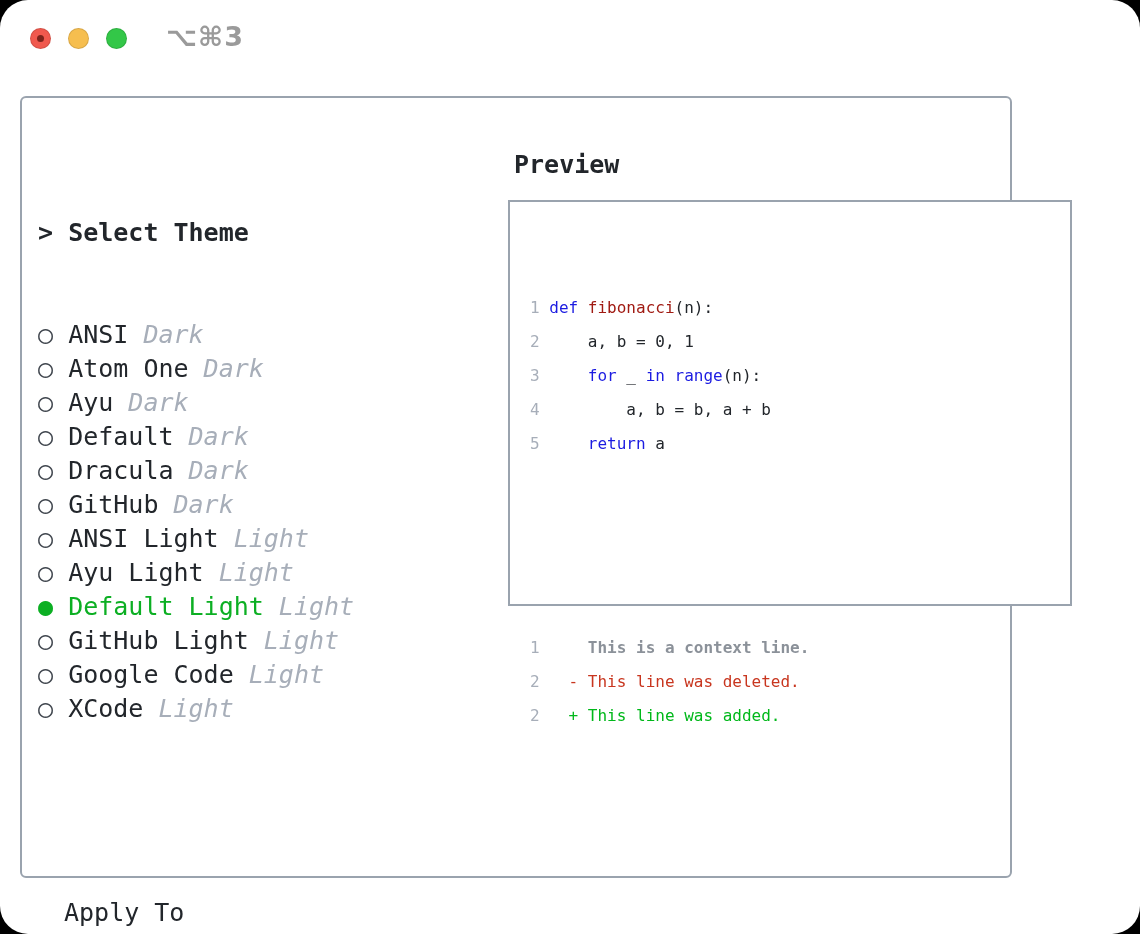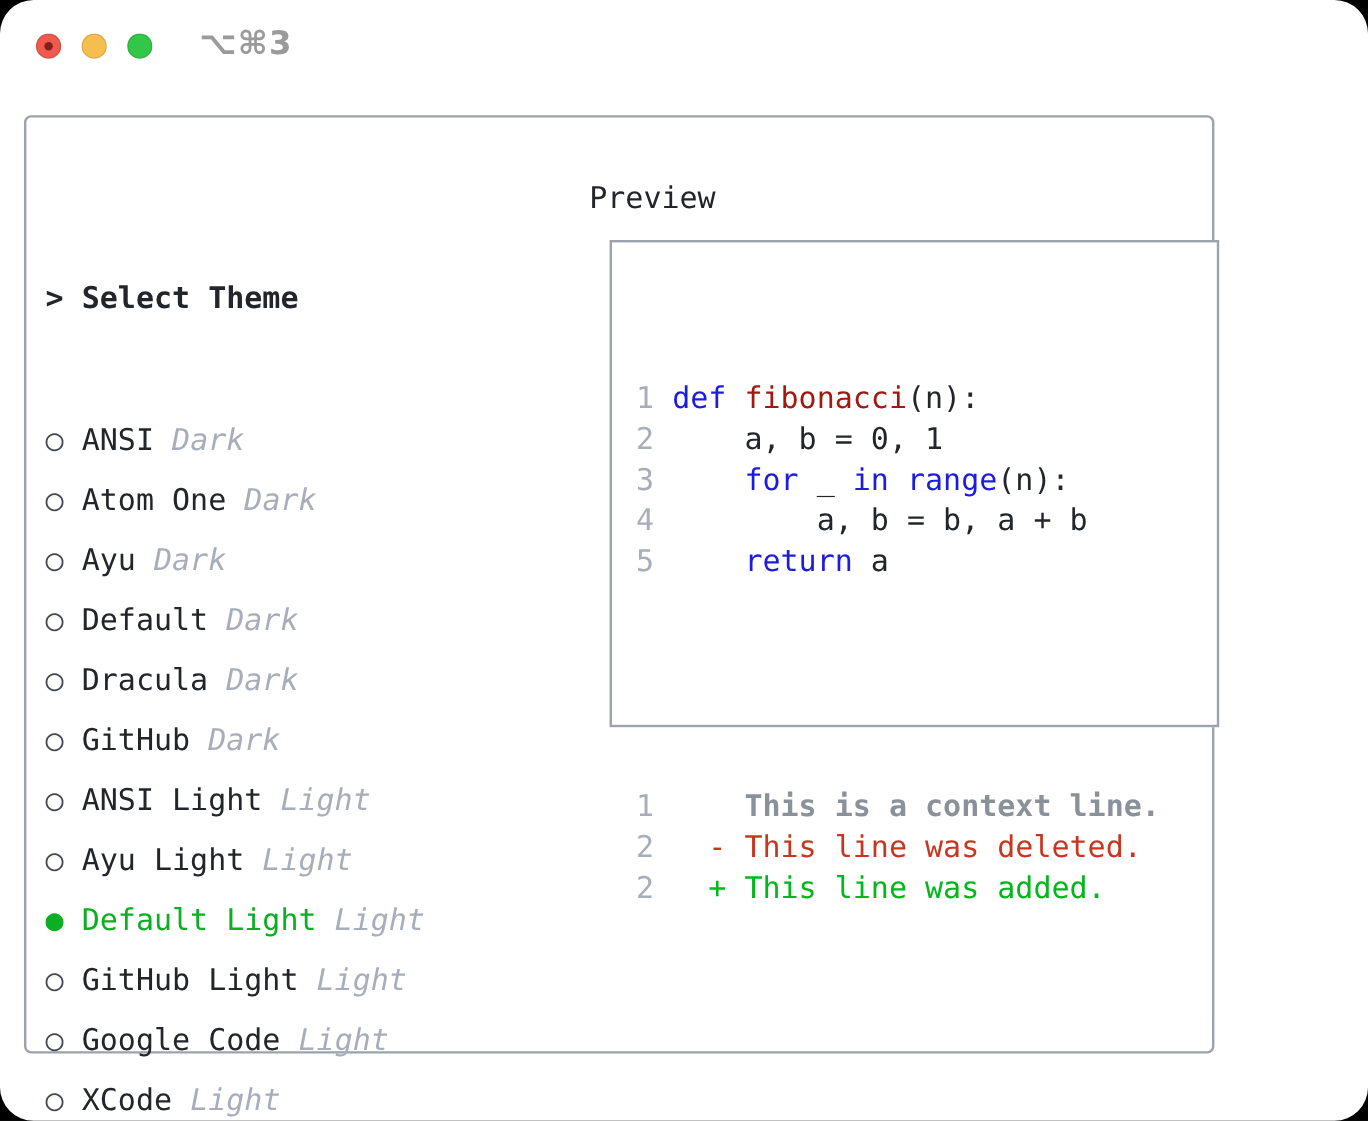--- a/index.html
+++ b/index.html
@@ -21,33 +21,33 @@
   .wtitle { position:absolute; left:166px; top:21px; font-family:"DejaVu Sans",sans-serif;
             font-weight:bold; font-size:27px; color:var(--title-gray); letter-spacing:1px; }
 
   
   .panel { position:absolute; left:20px; top:96px; width:992px; height:782px;
            background:#fff; border:2px solid var(--border-gray); border-radius:6px; }
 
   
   .left-col { position:absolute; left:16px; top:50px; font-size:25px; line-height:34px;
               white-space:pre; color:var(--text-dark); }
-  .row { height:34px;margin-top:16px; }
+  .row { height:34px; }
   .row.header { font-weight:bold; }
   .apply-header { margin-left:26px; }
   .radio { color:var(--radio-gray); }
   .selected .radio, .selected .opt-label { color:var(--accent-green); }
   .t-variant { color:var(--muted-gray);font-style:italic; }
 
   
-  .preview-title { position:absolute; left:469px; top:50px; font-size:25px;
-                   line-height:34px; font-weight:normal; color:var(--text-dark); }
-  .preview-box { position:absolute; left:486px; top:102px; width:508px; height:406px;
+  .preview-title { position:absolute; left:492px; top:50px; font-size:25px;
+                   line-height:34px; font-weight:bold; color:var(--text-dark); }
+  .preview-box { position:absolute; left:486px; top:102px; width:564px; height:406px;
                  border:2px solid var(--border-gray); background:#fff;
-                 padding:45px 0 0 20px; font-size:25px; line-height:34px;
+                 padding:21px 0 0 20px; font-size:16px; line-height:34px;
                  white-space:pre; color:var(--text-dark); }
   .line { height:34px; }
   .num { color:var(--line-number-gray); }
   .kw  { color:var(--keyword-blue); }
   .fn  { color:var(--function-red); }
   .ctx { color:var(--context-gray);font-weight:bold; }
   .del { color:var(--deleted-red); }
   .add { color:var(--added-green); }
 </style>
 </head>
@@ -63,20 +63,21 @@
     <span class="light green"></span>
     <span class="wtitle">⌥⌘3</span>
   </div>
 
   <div class="panel">
 
     <div class="left-col">
       <div class="row header"><span class="prefix">&gt;</span><span> </span><span>Select Theme</span></div>
       <div id="theme-list"><div class="row theme-row"><span class="radio">○</span><span> </span><span class="opt-label">ANSI</span><span class="t-variant"> Dark</span></div><div class="row theme-row"><span class="radio">○</span><span> </span><span class="opt-label">Atom One</span><span class="t-variant"> Dark</span></div><div class="row theme-row"><span class="radio">○</span><span> </span><span class="opt-label">Ayu</span><span class="t-variant"> Dark</span></div><div class="row theme-row"><span class="radio">○</span><span> </span><span class="opt-label">Default</span><span class="t-variant"> Dark</span></div><div class="row theme-row"><span class="radio">○</span><span> </span><span class="opt-label">Dracula</span><span class="t-variant"> Dark</span></div><div class="row theme-row"><span class="radio">○</span><span> </span><span class="opt-label">GitHub</span><span class="t-variant"> Dark</span></div><div class="row theme-row"><span class="radio">○</span><span> </span><span class="opt-label">ANSI Light</span><span class="t-variant"> Light</span></div><div class="row theme-row"><span class="radio">○</span><span> </span><span class="opt-label">Ayu Light</span><span class="t-variant"> Light</span></div><div class="row theme-row selected"><span class="radio">●</span><span> </span><span class="opt-label">Default Light</span><span class="t-variant"> Light</span></div><div class="row theme-row"><span class="radio">○</span><span> </span><span class="opt-label">GitHub Light</span><span class="t-variant"> Light</span></div><div class="row theme-row"><span class="radio">○</span><span> </span><span class="opt-label">Google Code</span><span class="t-variant"> Light</span></div><div class="row theme-row"><span class="radio">○</span><span> </span><span class="opt-label">XCode</span><span class="t-variant"> Light</span></div></div>
       <div class="row"></div>
+      <div class="row apply-header">Apply To</div>
       
       
       
     </div>
 
     <div class="preview-title">Preview</div>
 
     <div class="preview-box">
       <div id="code-lines"><div class="line"><span class="num">1</span><span> </span><span class="kw">def</span><span> </span><span class="fn">fibonacci</span><span>(n):</span></div><div class="line"><span class="num">2</span><span> </span><span>    a, b = 0, 1</span></div><div class="line"><span class="num">3</span><span> </span><span>    </span><span class="kw">for</span><span> _ </span><span class="kw">in</span><span> </span><span class="kw">range</span><span>(n):</span></div><div class="line"><span class="num">4</span><span> </span><span>        a, b = b, a + b</span></div><div class="line"><span class="num">5</span><span> </span><span>    </span><span class="kw">return</span><span> a</span></div></div>
       <div class="line"></div>

